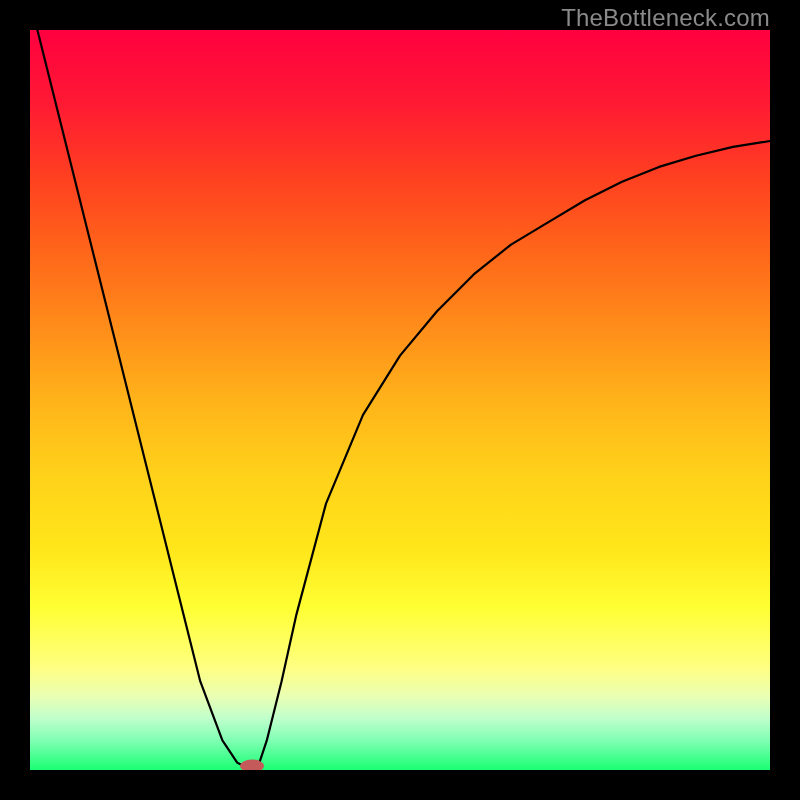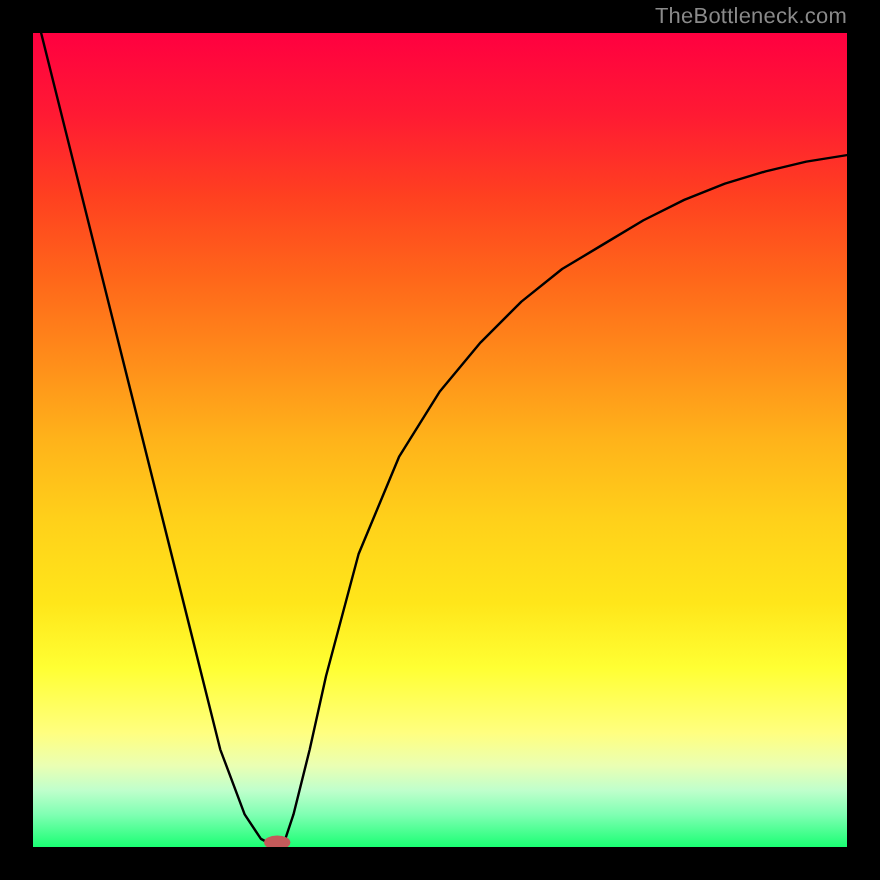--- a/index.html
+++ b/index.html
@@ -51,21 +51,21 @@
     position: absolute;
     inset: 0;
     width: 740px;
     height: 740px;
   }
   .watermark {
     position: absolute;
     top: 4px;
     right: 30px;
     color: #8a8a8a;
-    font-size: 20px;
+    font-size: 24px;
     font-weight: 500;
     letter-spacing: 0.2px;
   }
   .dot {
     fill: #c45a5a;
     stroke: none;
   }
 </style>
 </head>
 <body>

